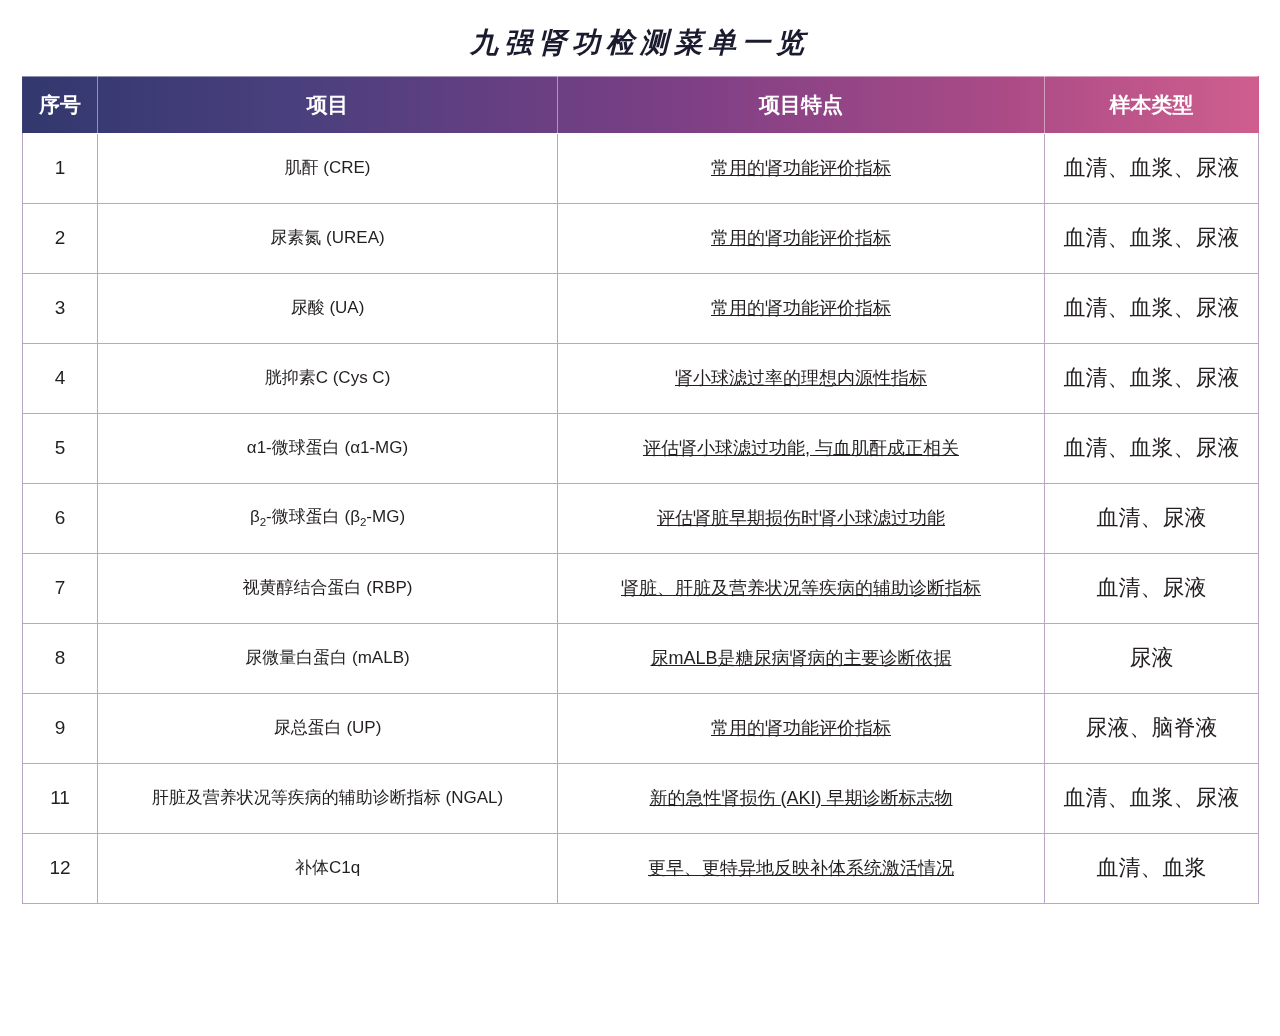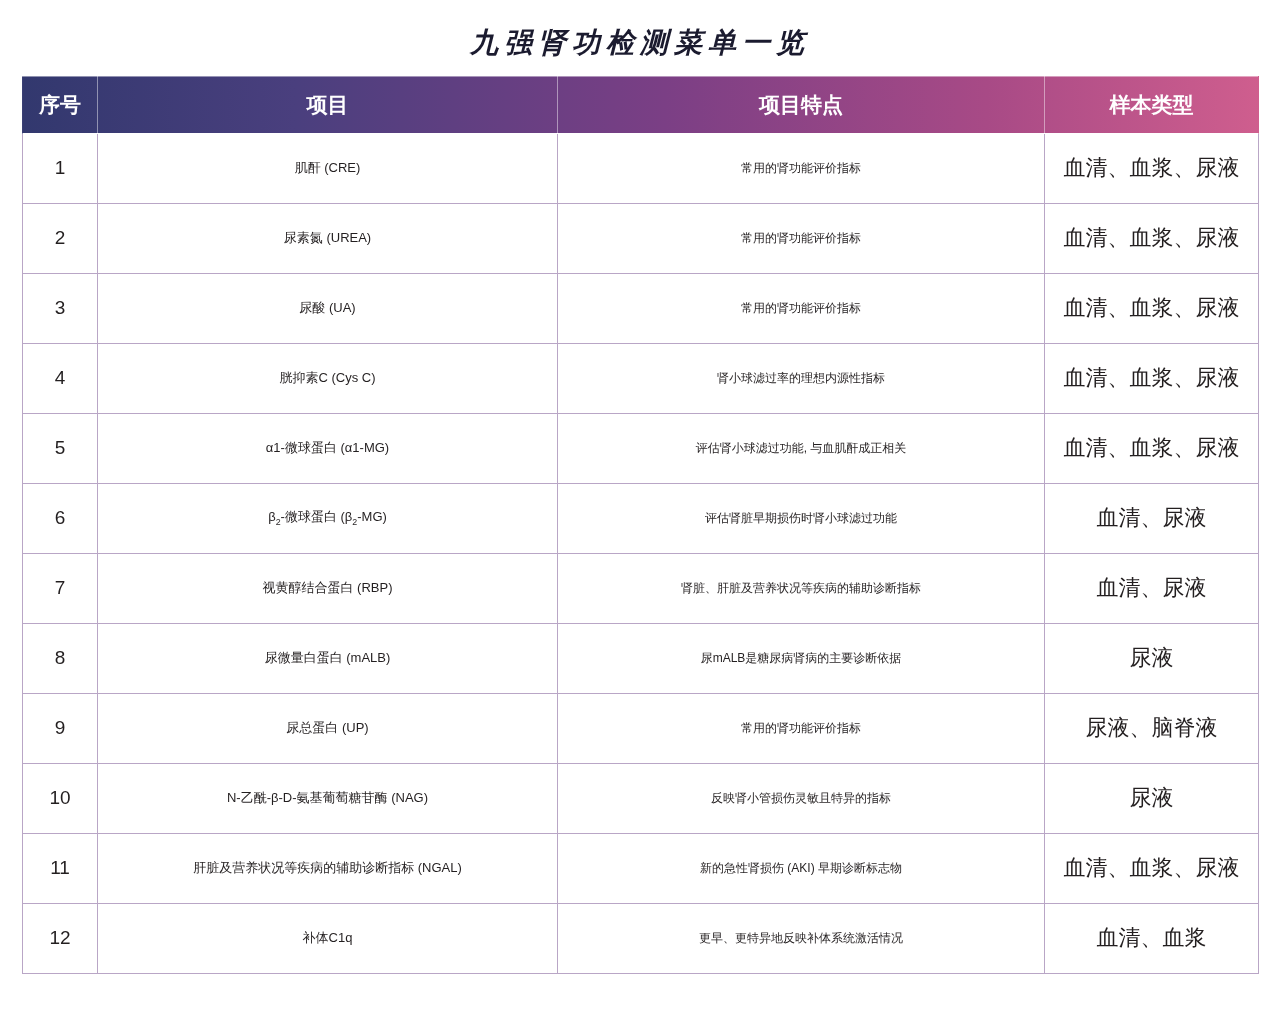--- a/index.html
+++ b/index.html
@@ -57,30 +57,30 @@
   }
   thead tr {
     background: linear-gradient(90deg, #32386e 0%, #4a3f7e 22%, #7b3f85 52%, #a84a86 78%, #cf5e8e 100%);
   }
   thead th.h1 { border-left: 1px solid #3a3f74; font-family: Liberation Serif, serif; }
   thead th.h4 { border-right: 1px solid #cf5e8e; }
 
   tbody td {
     height: 70px;
     border: 1px solid #b9a6c6;
-    font-size: 13px;
+    font-size: 17px;
     text-align: center;
     vertical-align: middle;
     padding: 4px 8px;
     box-sizing: border-box;
     line-height: 1.35;
     white-space: nowrap;
   }
   tbody td.idx { font-size: 19px; }
-  tbody td.feat { font-size: 12px; }
+  tbody td.feat { font-size: 18px; text-decoration: underline; }
   tbody td.sample { font-size: 22px; }
   sub {
     font-size: 0.68em;
     vertical-align: sub;
   }
 </style>
 </head>
 <body>
 
 <div class="page">
@@ -152,26 +152,20 @@
             <td class="feat">尿mALB是糖尿病肾病的主要诊断依据</td>
             <td class="sample">尿液</td>
           </tr>
           <tr>
             <td class="idx">9</td>
             <td class="item">尿总蛋白 (UP)</td>
             <td class="feat">常用的肾功能评价指标</td>
             <td class="sample">尿液、脑脊液</td>
           </tr>
           <tr>
-            <td class="idx">10</td>
-            <td class="item">N-乙酰-β-D-氨基葡萄糖苷酶 (NAG)</td>
-            <td class="feat">反映肾小管损伤灵敏且特异的指标</td>
-            <td class="sample">尿液</td>
-          </tr>
-          <tr>
             <td class="idx">11</td>
             <td class="item">肝脏及营养状况等疾病的辅助诊断指标 (NGAL)</td>
             <td class="feat">新的急性肾损伤 (AKI) 早期诊断标志物</td>
             <td class="sample">血清、血浆、尿液</td>
           </tr>
           <tr>
             <td class="idx">12</td>
             <td class="item">补体C1q</td>
             <td class="feat">更早、更特异地反映补体系统激活情况</td>
             <td class="sample">血清、血浆</td>

